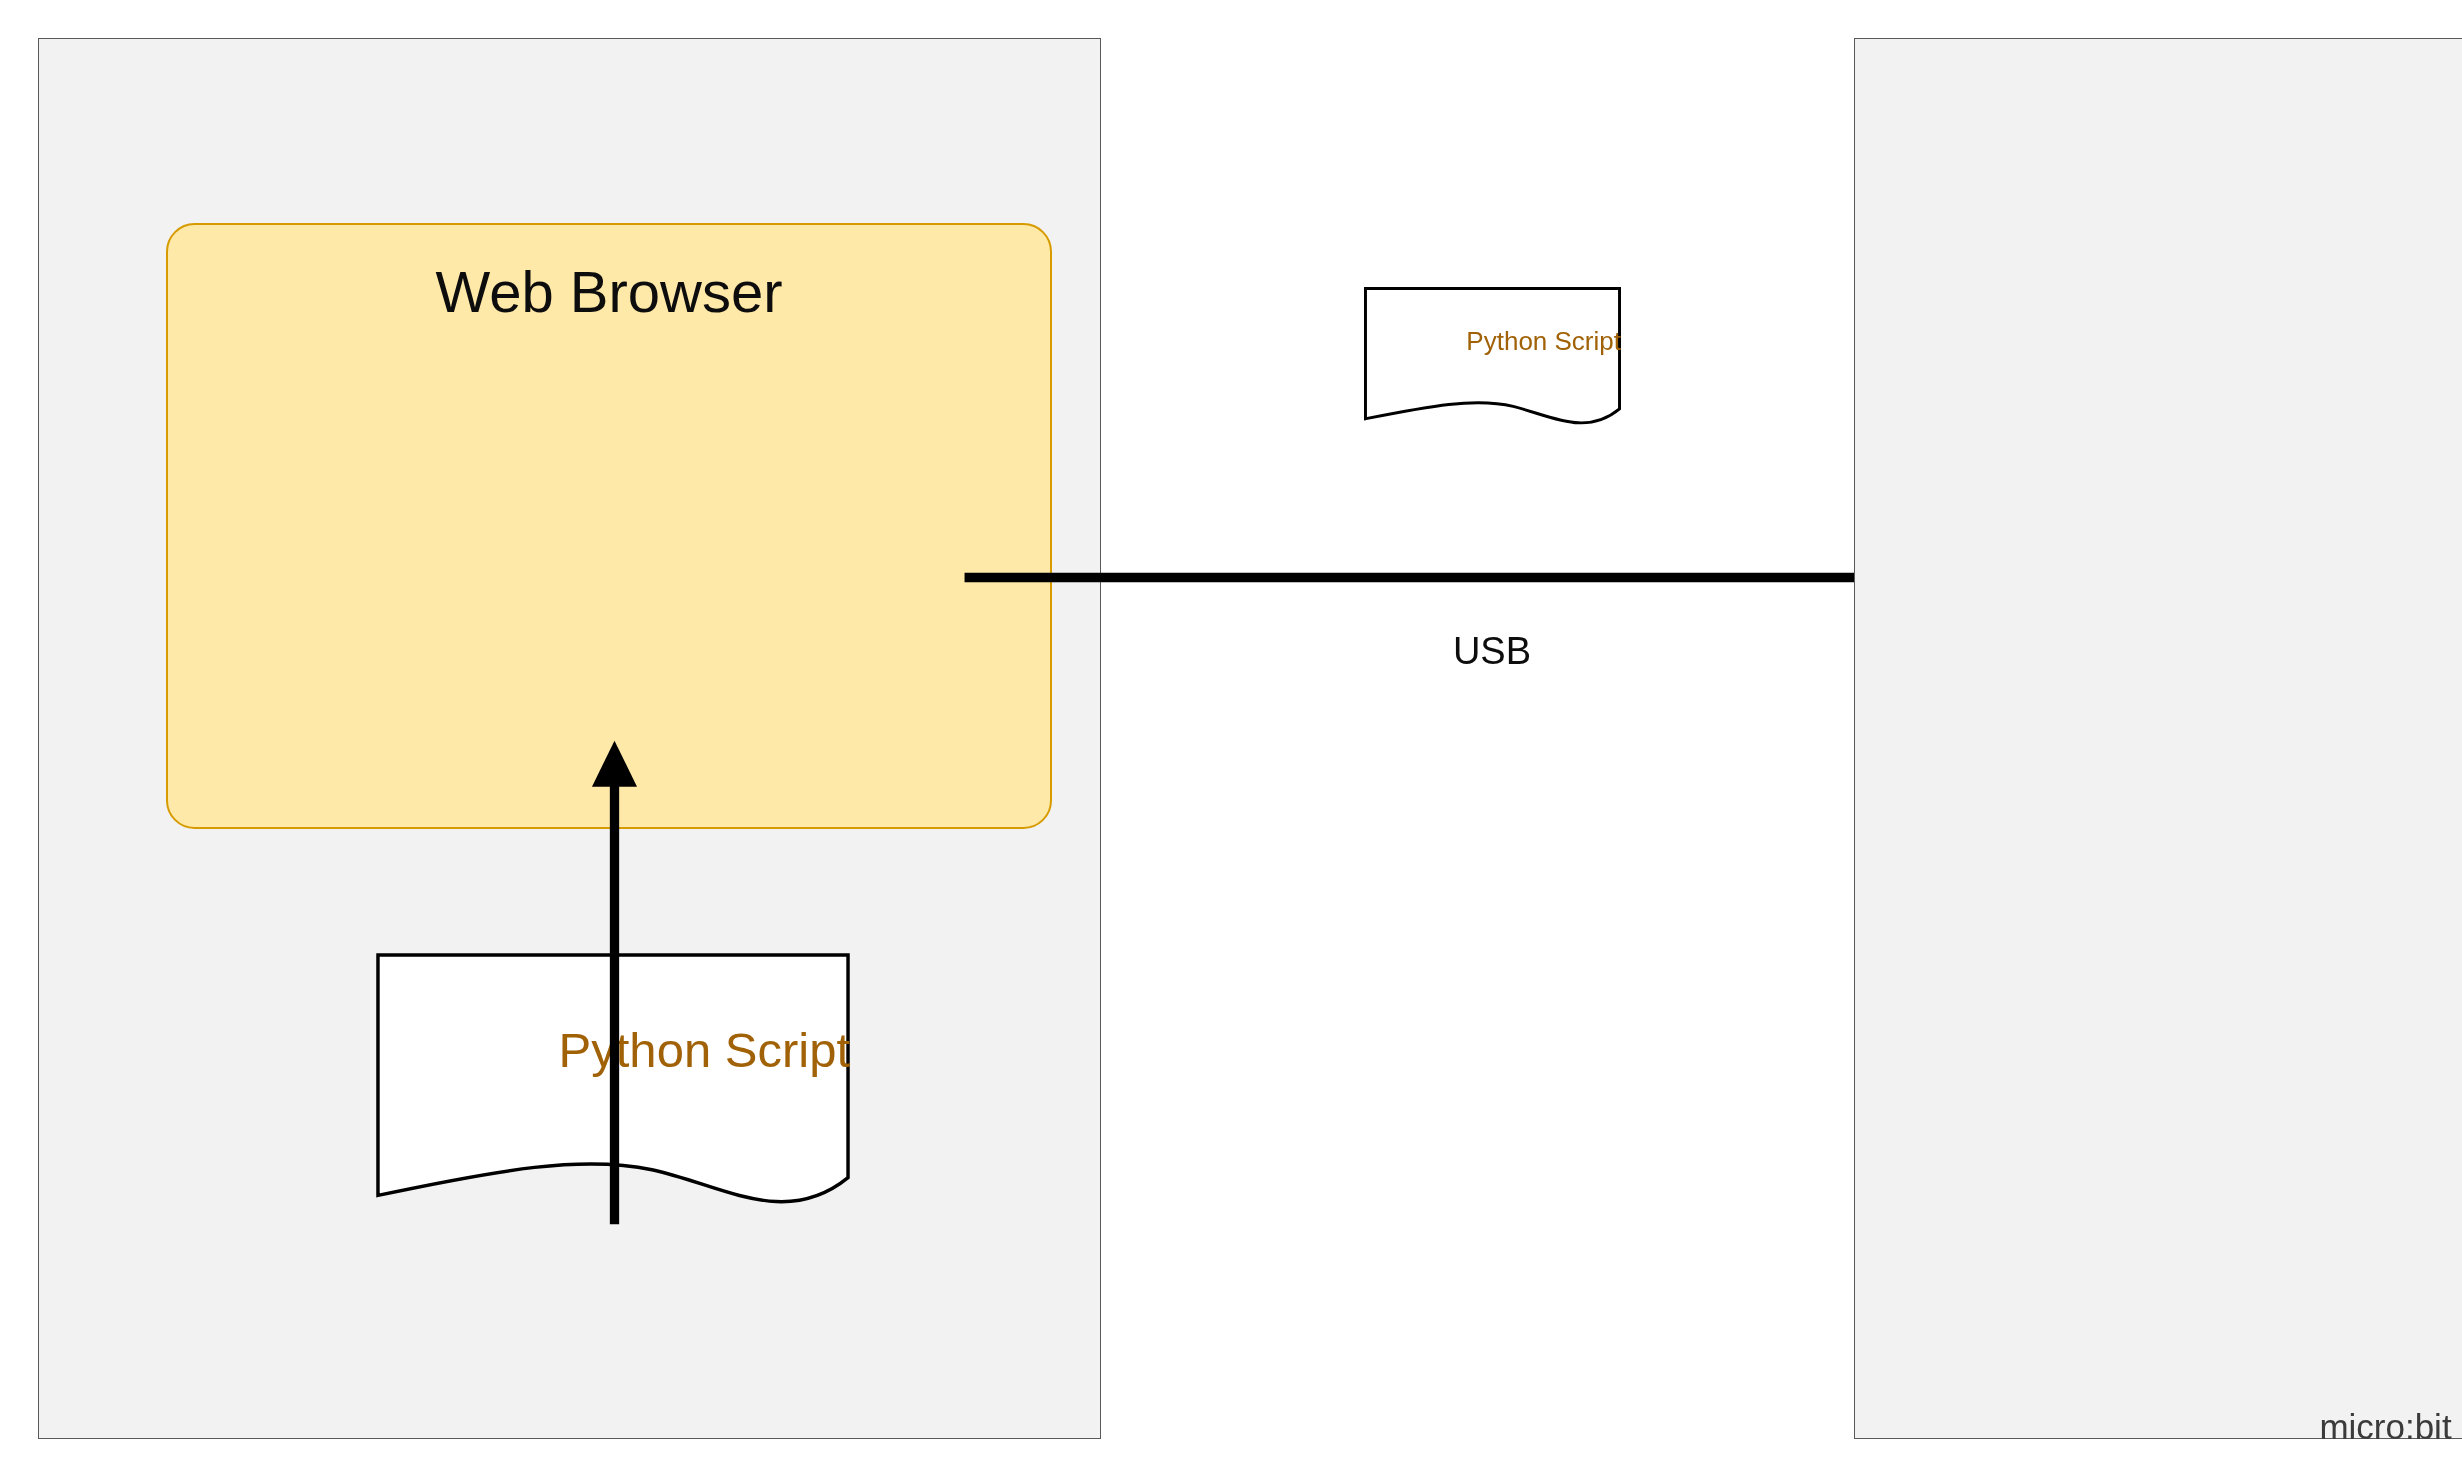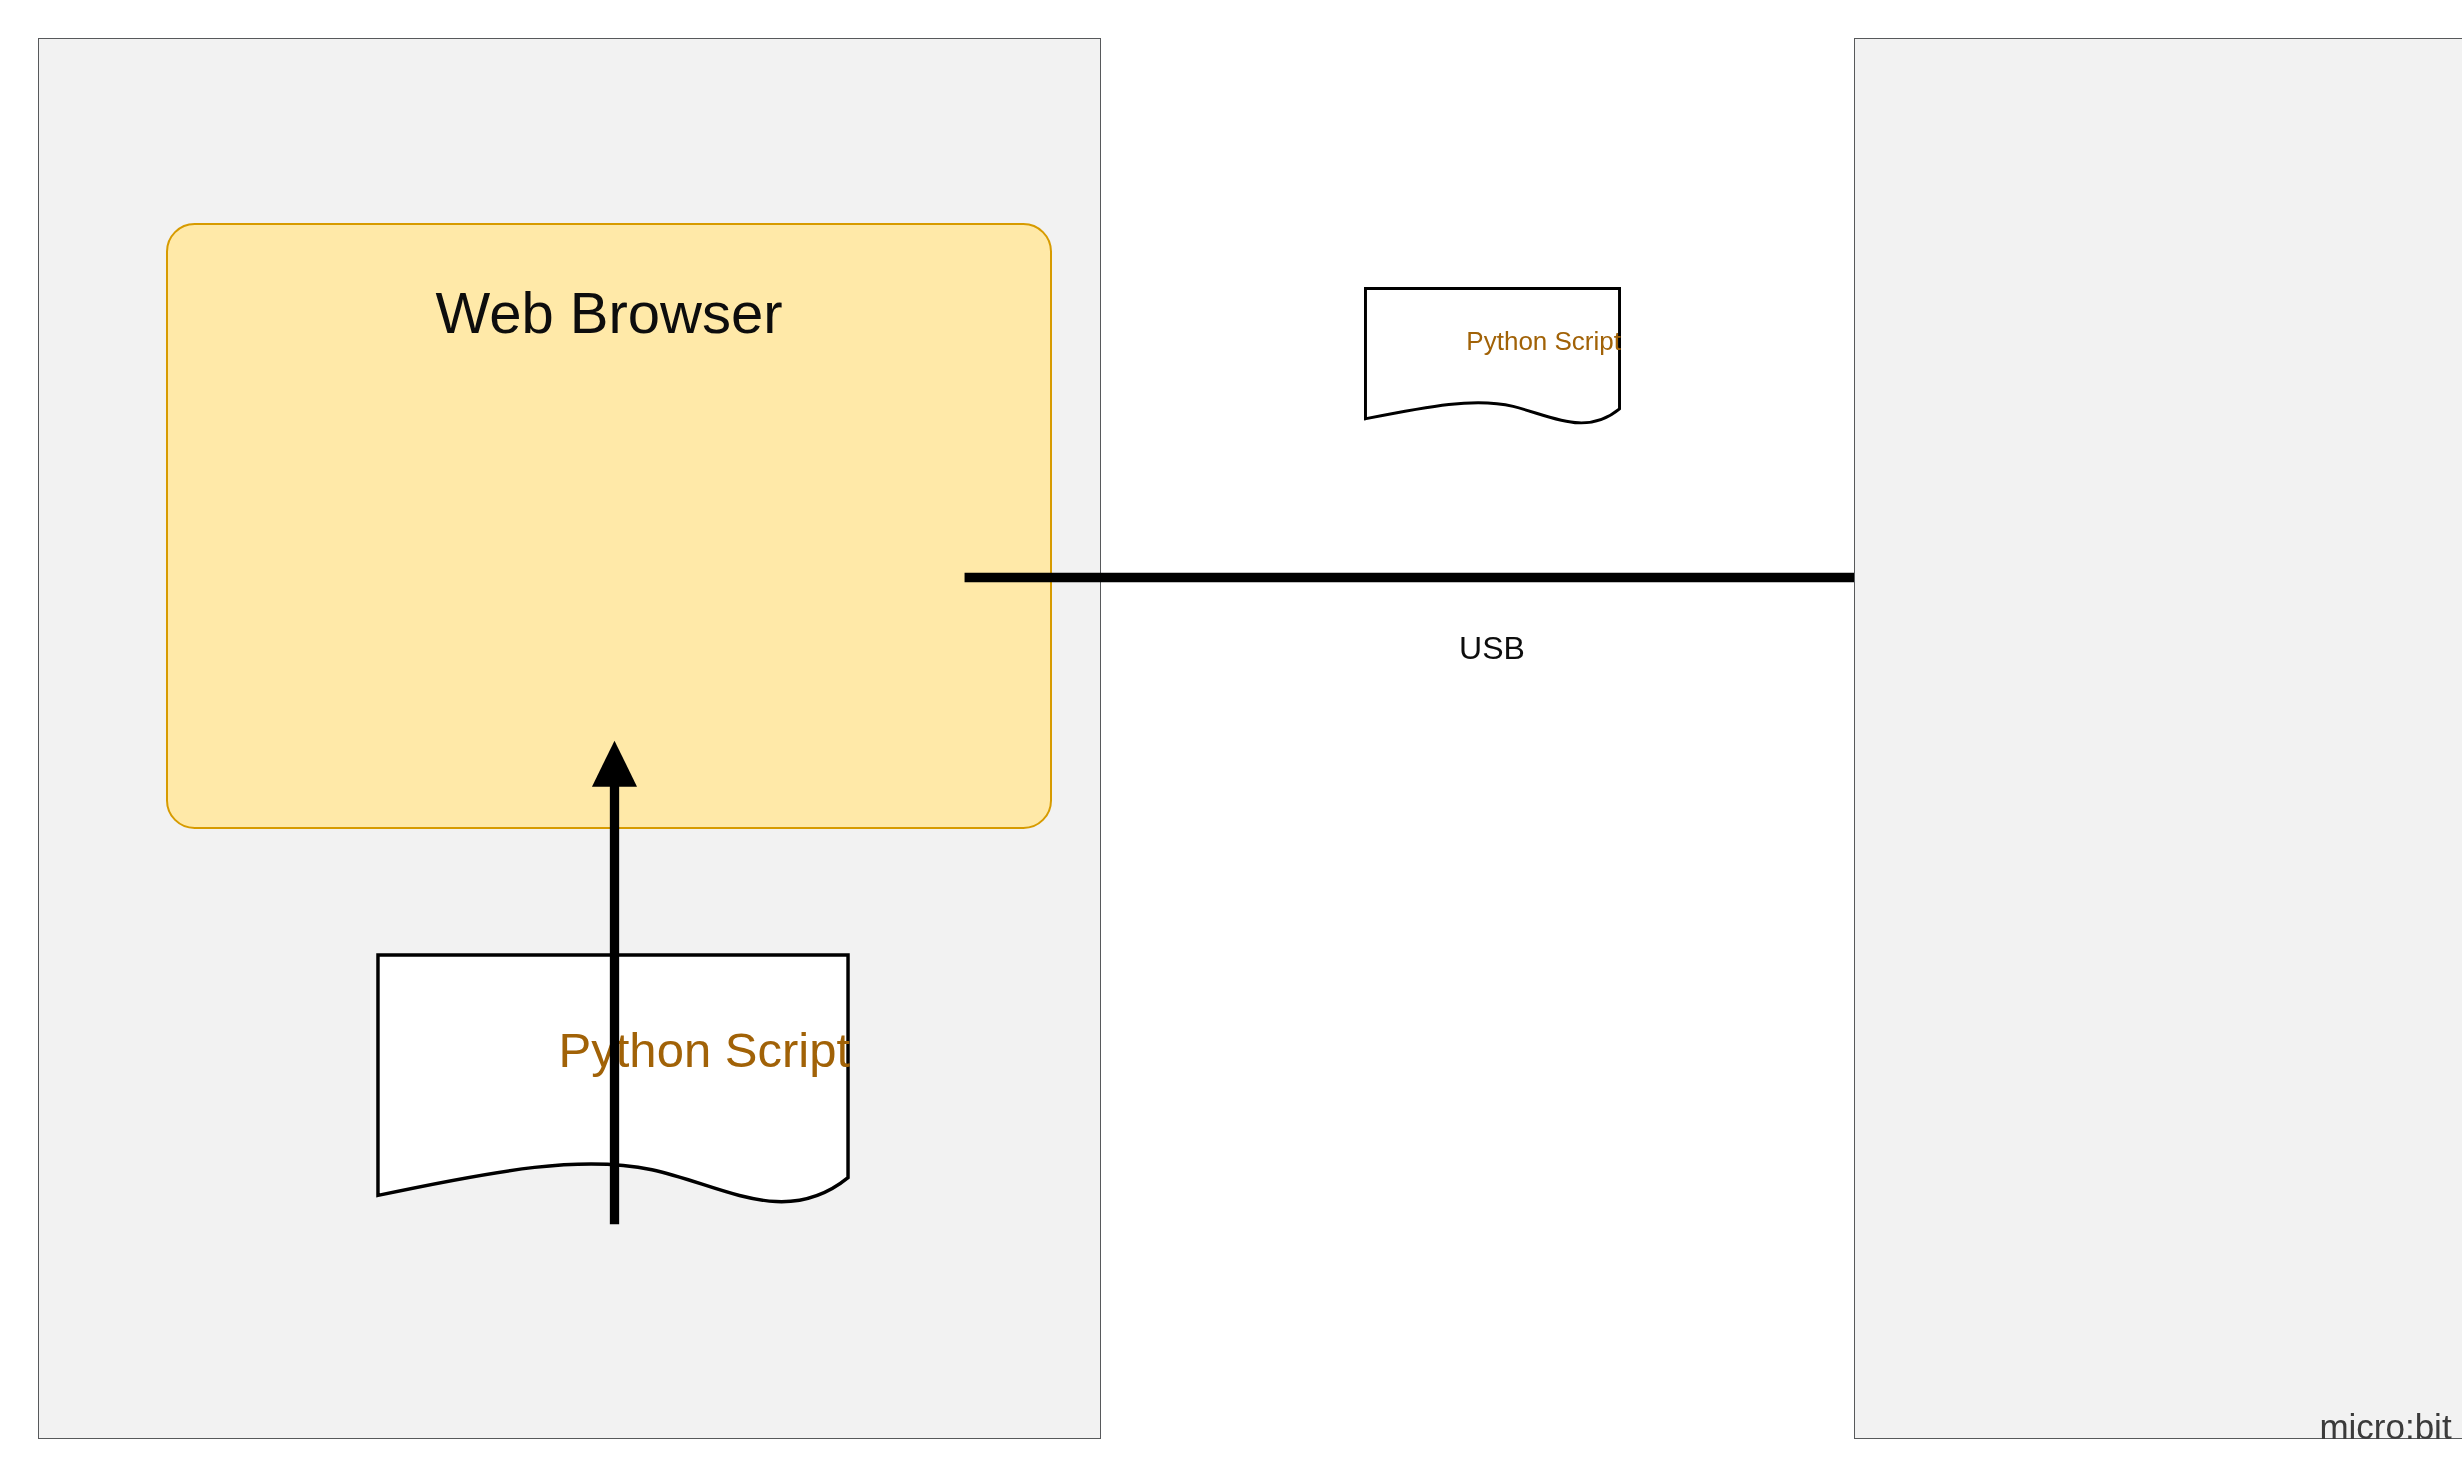--- a/index.html
+++ b/index.html
@@ -57,21 +57,21 @@
     line-height: 1;
     white-space: nowrap;
   }
 
   #box-webbrowser {
     left: 127px; top: 184px; width: 886px; height: 606px;
     background: #FFE9A8;
     border-color: #D79B00;
     border-radius: 28.6px;
   }
-  #box-webbrowser > .rbox-title { top: 59px; font-size: 58px; }
+  #box-webbrowser > .rbox-title { top: 38px; font-size: 58px; }
 
   #box-editor {
     left: 179px; top: 438px; width: 783px; height: 267px;
     background: #CFE1F9;
     border-color: #6C8EBF;
     border-radius: 22.7px;
   }
   #box-editor > .rbox-title { top: 104px; font-size: 58px; }
 
   
@@ -99,21 +99,21 @@
   .conn svg { display: block; overflow: visible; }
 
   #arrow-usb      { left: 960px; top: 556px; width: 1202px; height: 44px; }
   #arrow-upload   { left: 552px; top: 699px; width: 47px;  height: 488px; }
 
   #label-usb {
     position: absolute;
     left: 1359px; top: 632px; width: 266px;
     text-align: center;
     color: #0d0d0d;
-    font-size: 32px;
+    font-size: 38px;
     line-height: 1;
     white-space: nowrap;
   }
 </style>
 </head>
 <body>
 
 <div id="canvas">
 
   <div class="panel" id="panel-computer">

